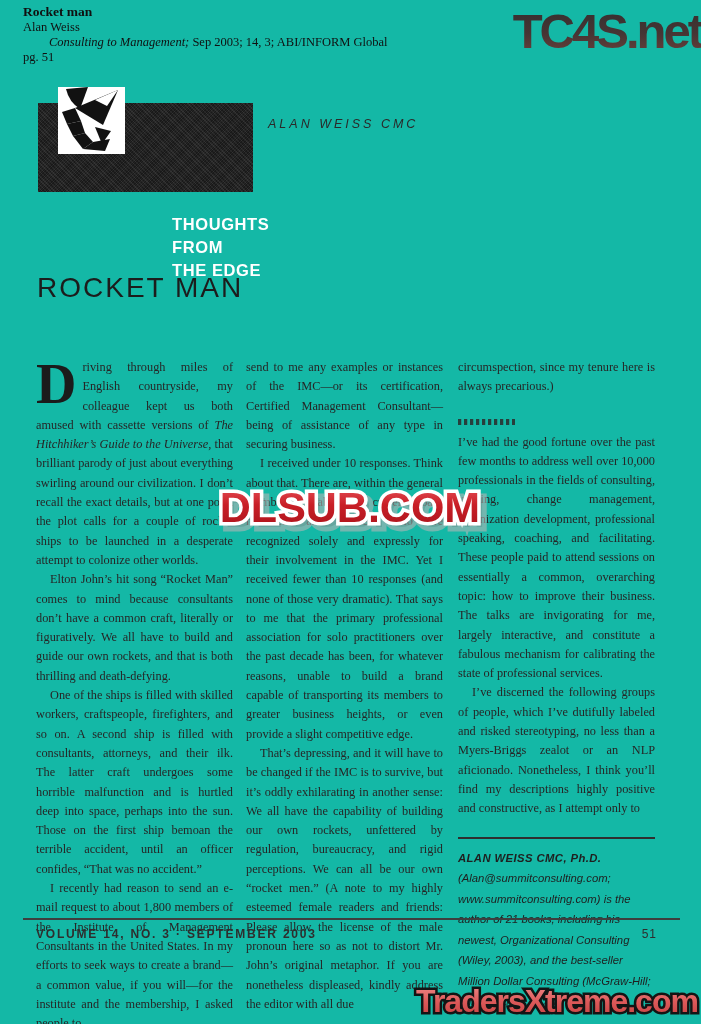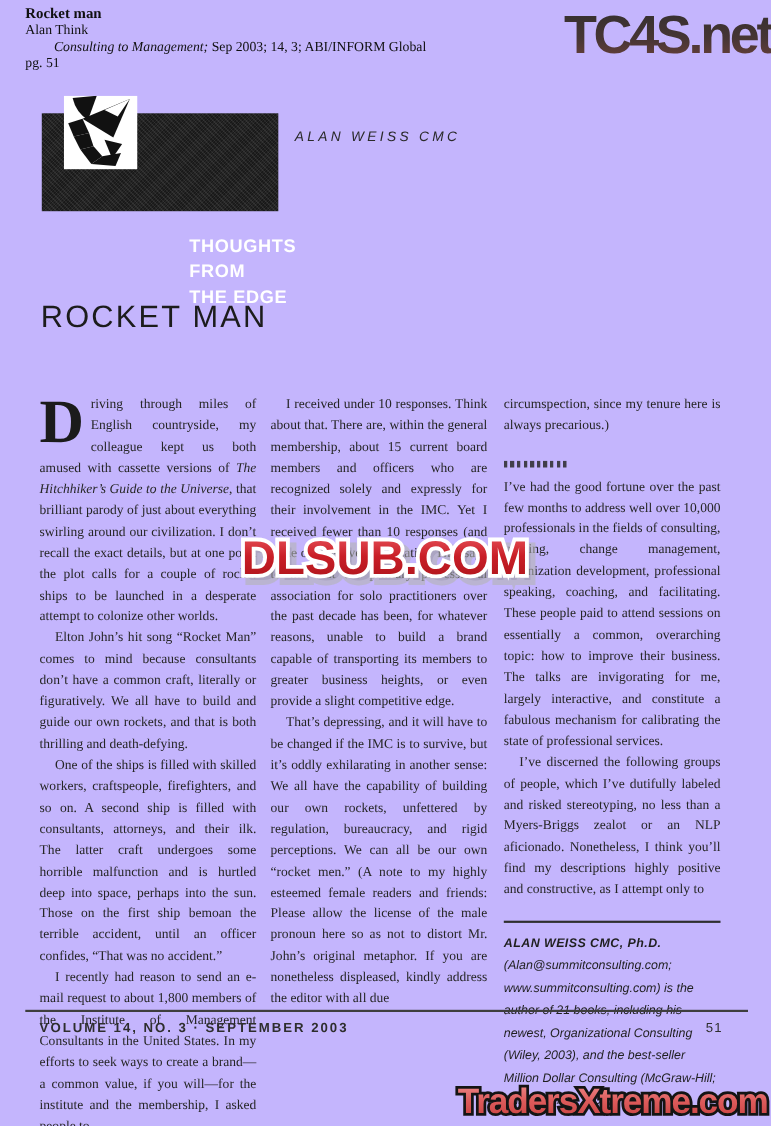--- a/index.html
+++ b/index.html
@@ -1,18 +1,18 @@
 <!DOCTYPE html>
 <html><head>
 <meta charset="utf-8">
 <style>
   html,body { margin:0; padding:0; background:#e9e9e9; }
   .page {
     position:relative; width:701px; height:1024px; margin:0 auto;
-    background:#c4b5fd; overflow:hidden;
+    background:#14b8a6; overflow:hidden;
     font-family:"Liberation Serif", serif; color:#232323;
   }
 
   
   .header-meta { position:absolute; left:23px; top:4px; font-size:12.5px; line-height:1.2; color:#101010; }
   .header-meta .ttl { font-weight:bold; font-size:13.5px; }
   .header-meta .ital { font-style:italic;margin-left:26px; }
 
   
   .wm-tc4s { position:absolute; left:483px; top:0; width:218px; height:60px; }
@@ -93,21 +93,21 @@
   .wm-dlsub  { position:absolute; left:206px; top:480px; width:288px; height:57px; z-index:10; }
   .wm-traders{ position:absolute; left:412px; top:980px; width:290px; height:43px; z-index:10; }
 </style>
 </head>
 <body>
 
 <div class="page">
 
   <div class="header-meta">
     <div class="ttl">Rocket man</div>
-    <div>Alan Think</div>
+    <div>Alan Weiss</div>
     <div><span class="ital">Consulting to Management;</span><span> Sep 2003; 14, 3; ABI/INFORM Global</span></div>
     <div>pg. 51</div>
   </div>
 
   <svg class="wm-tc4s" viewBox="0 0 218 60">
     <defs>
       <linearGradient id="tcgrad" x1="0" y1="0" x2="0" y2="1">
         <stop offset="0" stop-color="#332f2f"></stop>
         <stop offset="0.55" stop-color="#463534"></stop>
         <stop offset="1" stop-color="#6e423c"></stop>
@@ -141,20 +141,21 @@
   <div class="col col-1">
     <p class="first">
       <span class="dropcap">D</span><span>riving through miles of English countryside, my colleague kept us both amused with cassette versions of </span><span class="ital" style="font-style:italic">The Hitchhiker’s Guide to the Universe</span><span>, that brilliant parody of just about everything swirling around our civilization. I don’t recall the exact details, but at one point the plot calls for a couple of rocket ships to be launched in a desperate attempt to colonize other worlds.</span>
     </p>
     <p>Elton John’s hit song “Rocket Man” comes to mind because consultants don’t have a common craft, literally or figuratively. We all have to build and guide our own rockets, and that is both thrilling and death-defying.</p>
     <p>One of the ships is filled with skilled workers, craftspeople, firefighters, and so on. A second ship is filled with consultants, attorneys, and their ilk. The latter craft undergoes some horrible malfunction and is hurtled deep into space, perhaps into the sun. Those on the first ship bemoan the terrible accident, until an officer confides, “That was no accident.”</p>
     <p>I recently had reason to send an e-mail request to about 1,800 members of the Institute of Management Consultants in the United States. In my efforts to seek ways to create a brand—a common value, if you will—for the institute and the membership, I asked people to</p>
   </div>
 
   <div class="col col-2">
+    <p class="first">send to me any examples or instances of the IMC—or its certification, Certified Management Consultant—being of assistance of any type in securing business.</p>
     <p>I received under 10 responses. Think about that. There are, within the general membership, about 15 current board members and officers who are recognized solely and expressly for their involvement in the IMC. Yet I received fewer than 10 responses (and none of those very dramatic). That says to me that the primary professional association for solo practitioners over the past decade has been, for whatever reasons, unable to build a brand capable of transporting its members to greater business heights, or even provide a slight competitive edge.</p>
     <p>That’s depressing, and it will have to be changed if the IMC is to survive, but it’s oddly exhilarating in another sense: We all have the capability of building our own rockets, unfettered by regulation, bureaucracy, and rigid perceptions. We can all be our own “rocket men.” (A note to my highly esteemed female readers and friends: Please allow the license of the male pronoun here so as not to distort Mr. John’s original metaphor. If you are nonetheless displeased, kindly address the editor with all due</p>
   </div>
 
   <div class="col col-3">
     <p class="first">circumspection, since my tenure here is always precarious.)</p>
     <div class="smudge"></div>
     <p class="first">I’ve had the good fortune over the past few months to address well over 10,000 professionals in the fields of consulting, training, change management, organization development, professional speaking, coaching, and facilitating. These people paid to attend sessions on essentially a common, overarching topic: how to improve their business. The talks are invigorating for me, largely interactive, and constitute a fabulous mechanism for calibrating the state of professional services.</p>
     <p>I’ve discerned the following groups of people, which I’ve dutifully labeled and risked stereotyping, no less than a Myers-Briggs zealot or an NLP aficionado. Nonetheless, I think you’ll find my descriptions highly positive and constructive, as I attempt only to</p>
     <div class="bio">

